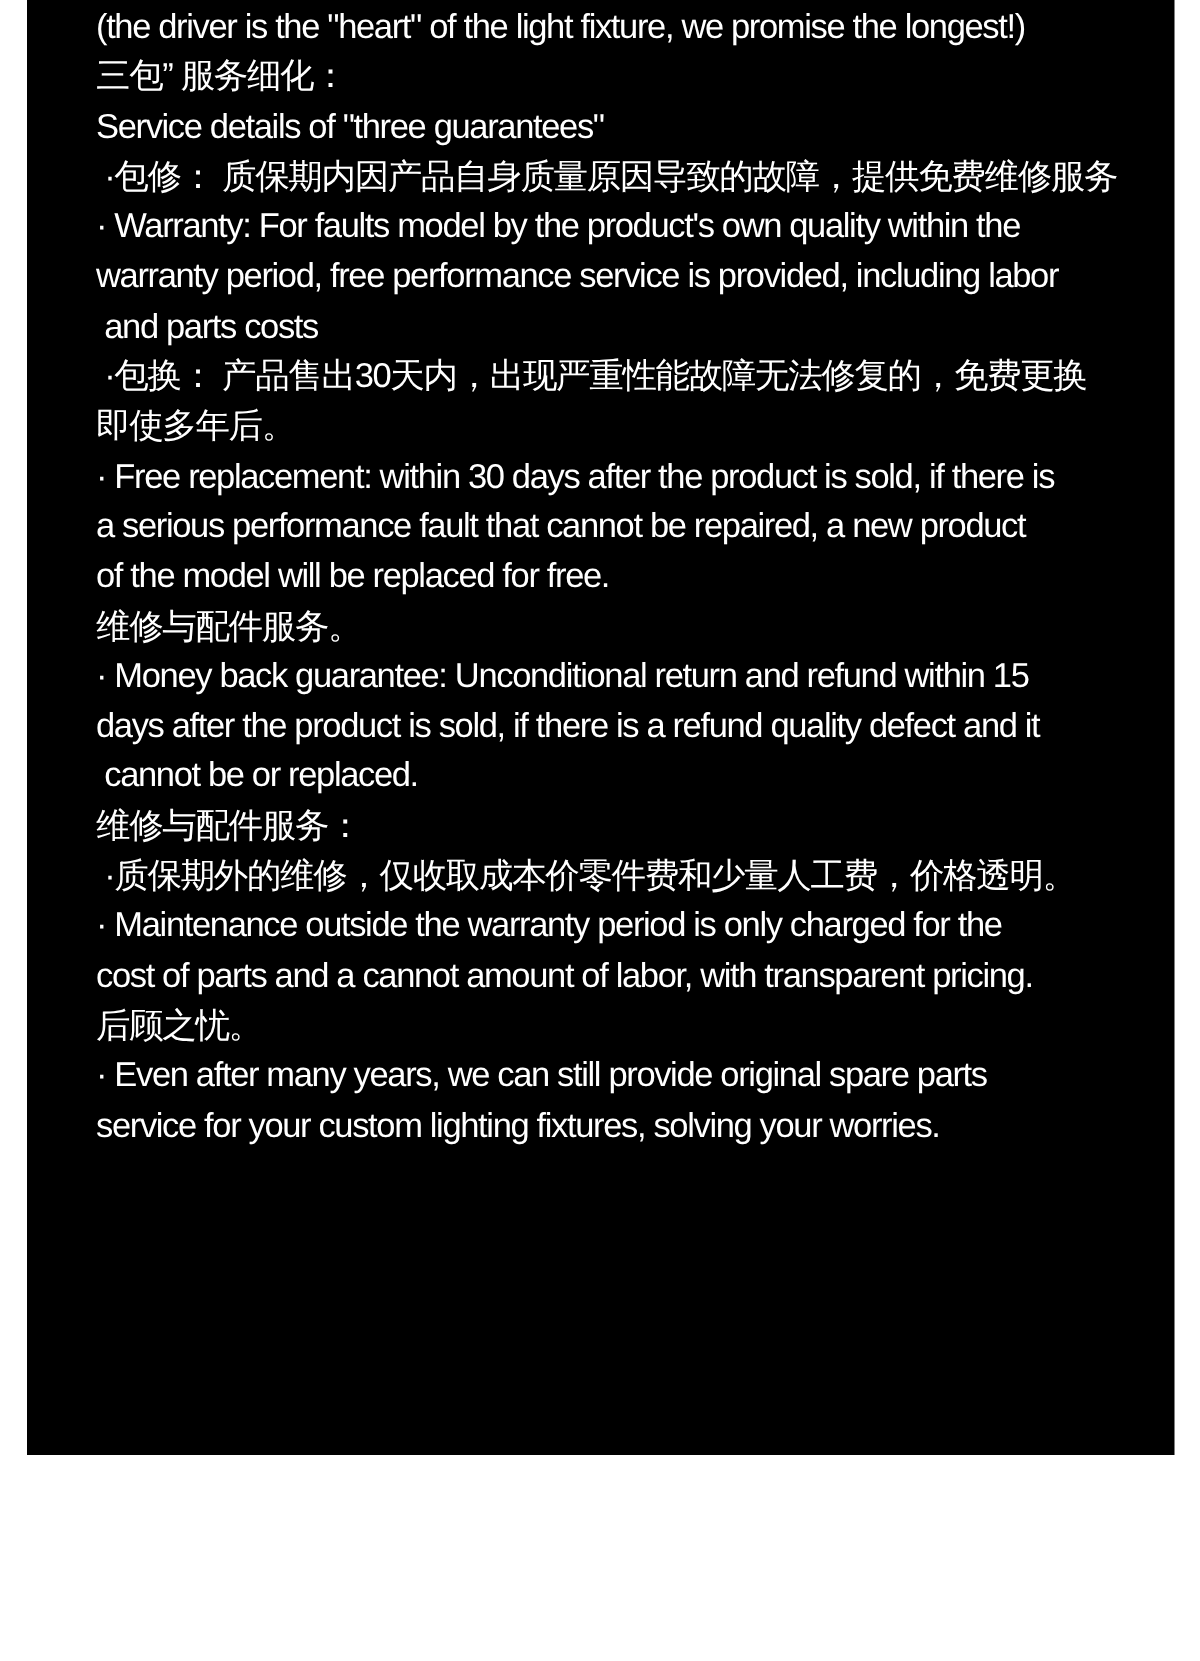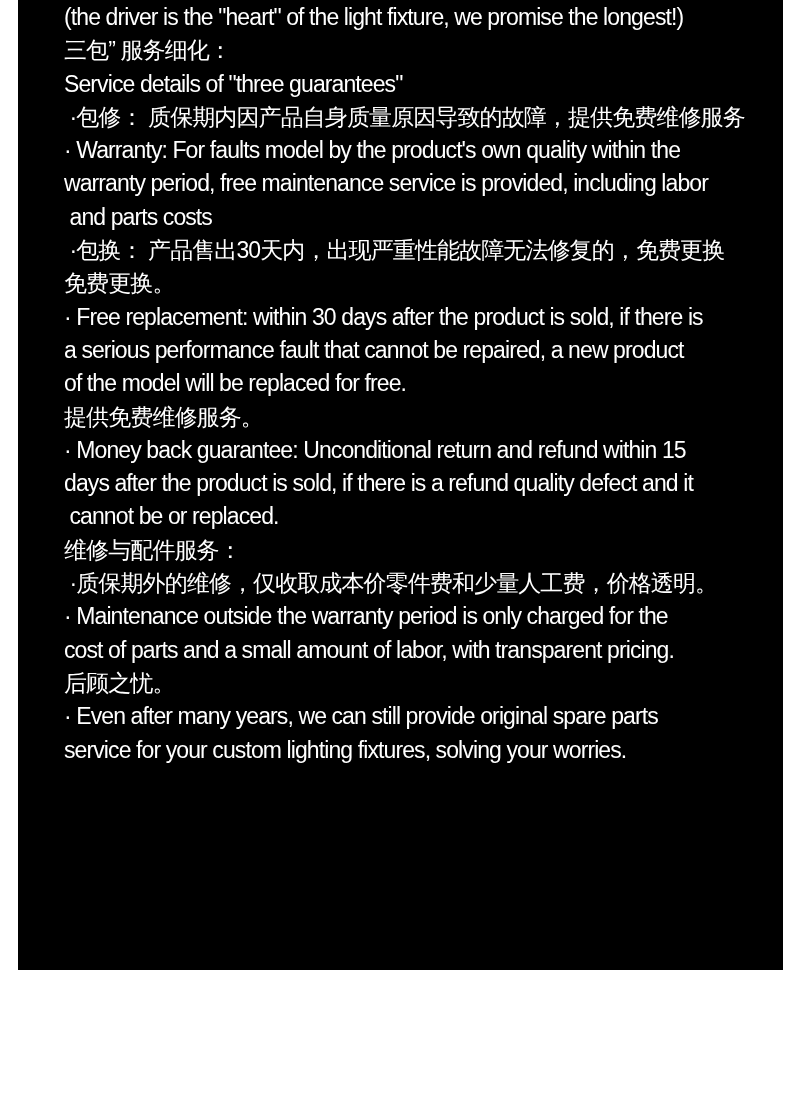--- a/index.html
+++ b/index.html
@@ -37,32 +37,32 @@
 </head>
 <body>
 
 <div class="page">
   <div class="panel">
     <div class="line">(the driver is the "heart" of the light fixture, we promise the longest!)</div>
     <div class="line">三包” 服务细化：</div>
     <div class="line">Service details of "three guarantees"</div>
     <div class="line"> ·包修： 质保期内因产品自身质量原因导致的故障，提供免费维修服务</div>
     <div class="line">· Warranty: For faults model by the product's own quality within the</div>
-    <div class="line">warranty period, free maintenance service is provided, including labor</div>
+    <div class="line">warranty period, free performance service is provided, including labor</div>
     <div class="line"> and parts costs</div>
     <div class="line"> ·包换： 产品售出30天内，出现严重性能故障无法修复的，免费更换</div>
-    <div class="line">免费更换。</div>
+    <div class="line">即使多年后。</div>
     <div class="line">· Free replacement: within 30 days after the product is sold, if there is</div>
     <div class="line">a serious performance fault that cannot be repaired, a new product</div>
     <div class="line">of the model will be replaced for free.</div>
-    <div class="line">提供免费维修服务。</div>
+    <div class="line">维修与配件服务。</div>
     <div class="line">· Money back guarantee: Unconditional return and refund within 15</div>
     <div class="line">days after the product is sold, if there is a refund quality defect and it</div>
     <div class="line"> cannot be or replaced.</div>
     <div class="line">维修与配件服务：</div>
     <div class="line"> ·质保期外的维修，仅收取成本价零件费和少量人工费，价格透明。</div>
     <div class="line">· Maintenance outside the warranty period is only charged for the</div>
-    <div class="line">cost of parts and a small amount of labor, with transparent pricing.</div>
+    <div class="line">cost of parts and a cannot amount of labor, with transparent pricing.</div>
     <div class="line">后顾之忧。</div>
     <div class="line">· Even after many years, we can still provide original spare parts</div>
     <div class="line">service for your custom lighting fixtures, solving your worries.</div>
   </div>
 </div>
 
 </body></html>

